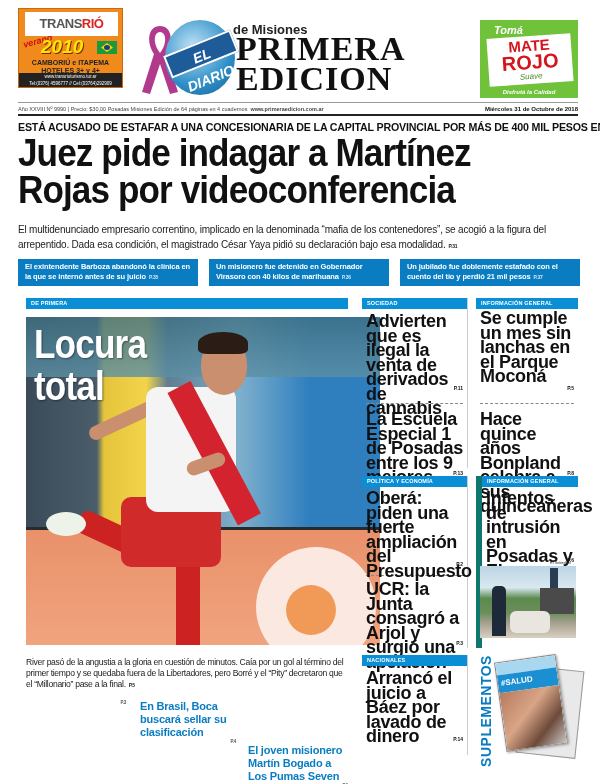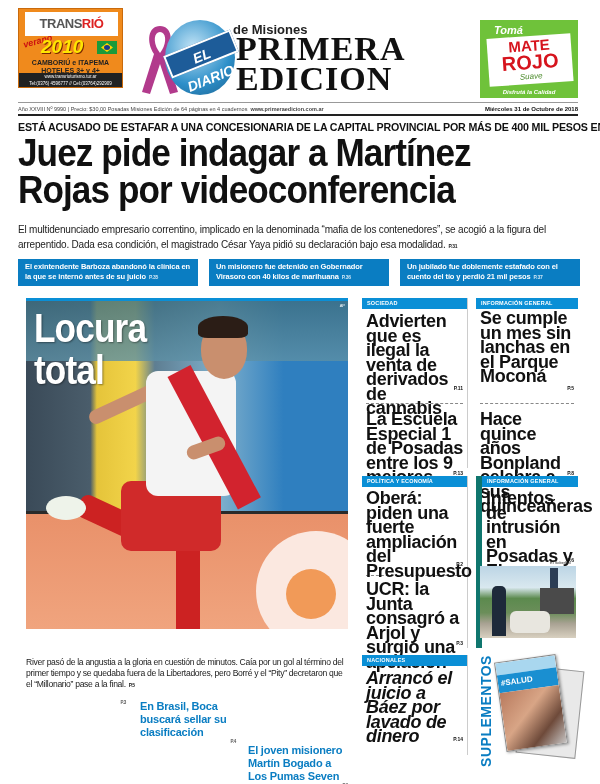--- a/index.html
+++ b/index.html
@@ -41,21 +41,21 @@
   .headline { left:18px; top:134px; width:580px; font-size:39px; font-weight:bold; line-height:37px; letter-spacing:-1px; white-space:nowrap; transform:scaleX(0.9); transform-origin:left; }
   .lede { left:18px; top:222px; width:570px; font-size:10px; line-height:15px; color:#222; letter-spacing:-0.2px; }
   .pg { font-size:5px; font-weight:bold; margin-left:3px; }
 
   .bluebox { top:259px; height:27px; background:#0a7dc2; color:#fff; font-size:7.5px; font-weight:bold; line-height:10px; padding:3px 7px; letter-spacing:-0.1px; }
   .bluebox .pg { color:#cfe6f5; }
 
   .secbar { height:11px; background:#0a8fd6; color:#fff; font-size:5.5px; font-weight:bold; line-height:11px; padding-left:5px; letter-spacing:0.2px; }
 
   
-  .photo { left:26px; top:301px; width:322px; height:328px; overflow:hidden;
+  .photo { left:26px; top:317px; width:354px; height:328px; overflow:hidden;
     background:
       linear-gradient(180deg, rgba(0,0,0,0) 0%, rgba(0,0,0,0) 64%, #2a2a2a 64%, #2a2a2a 65%, #e9916a 65%, #f0a47e 100%),
       linear-gradient(90deg, #3a4a58 0%, #4a5d6b 20%, #e5c43a 22%, #f2d44a 34%, #5e7e92 40%, #7fb0cc 60%, #2f7fbf 80%, #2f7fbf 100%);
   }
   .photo .sky { position:absolute; left:0; top:0; width:100%; height:60px; background:linear-gradient(180deg,#3e6f82,#5d90a5); opacity:0.8; }
   .photo .logo-c { position:absolute; left:230px; top:230px; width:120px; height:120px; border-radius:50%; background:#fbe8e0; }
   .photo .logo-c::after { content:""; position:absolute; left:30px; top:38px; width:50px; height:50px; border-radius:50%; background:#f19a58; }
   .player-head { position:absolute; left:175px; top:22px; width:46px; height:56px; border-radius:45% 45% 50% 50%; background:#c98f6e; }
   .player-hair { position:absolute; left:172px; top:15px; width:50px; height:22px; border-radius:50% 50% 20% 20%; background:#2b1d16; }
   .player-shirt { position:absolute; left:120px; top:70px; width:90px; height:125px; background:#f4f4f4; border-radius:12px; }
@@ -203,21 +203,21 @@
   <div class="secbar">POLÍTICA Y ECONOMÍA</div>
   <div class="story" style="padding:4px 2px 0 4px;height:60px;">Oberá: piden una fuerte ampliación del Presupuesto</div>
   <div class="story-pg" style="padding-right:4px;margin-top:14px;">P.2</div>
   <div class="dash" style="margin:8px 4px 6px;"></div>
   <div class="story" style="padding:0 2px 0 4px;height:58px;">UCR: la Junta consagró a Arjol y surgió una apelación</div>
   <div class="story-pg" style="padding-right:4px;">P.3</div>
 </div>
 
 <div class="abs col" style="left:362px;top:655px;width:106px;height:100px;">
   <div class="secbar">NACIONALES</div>
-  <div class="story" style="padding:5px 2px 0 4px;height:58px;font-style:italic;">Arrancó el juicio a Báez por lavado de dinero</div>
+  <div class="story" style="padding:5px 2px 0 4px;height:58px;">Arrancó el juicio a Báez por lavado de dinero</div>
   <div class="story-pg" style="padding-right:4px;margin-top:12px;">P.14</div>
 </div>
 
 <div class="abs" style="left:476px;top:298px;width:102px;height:170px;">
   <div class="secbar">INFORMACIÓN GENERAL</div>
   <div class="story" style="padding:2px 2px 0 4px;height:62px;">Se cumple un mes sin lanchas en el Parque Moconá</div>
   <div class="story-pg" style="padding-right:4px;margin-top:14px;">P.5</div>
   <div class="dash" style="margin:12px 4px 8px;"></div>
   <div class="story" style="padding:0 2px 0 4px;height:58px;">Hace quince años Bonpland celebra a sus quinceañeras</div>
   <div class="story-pg" style="padding-right:4px;">P.8</div>

